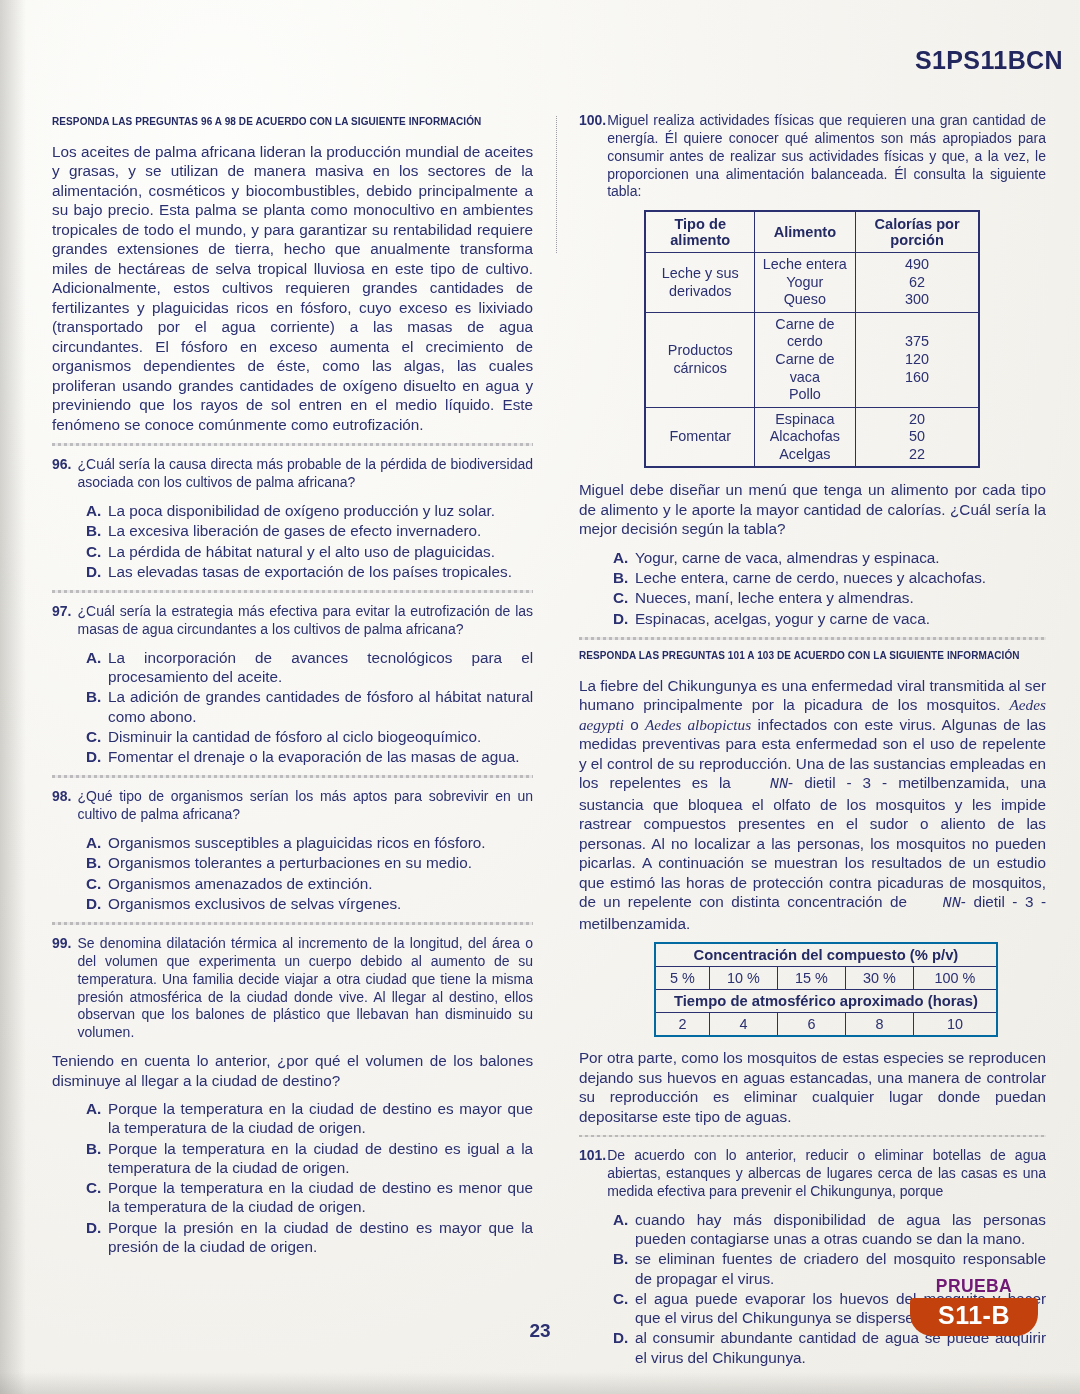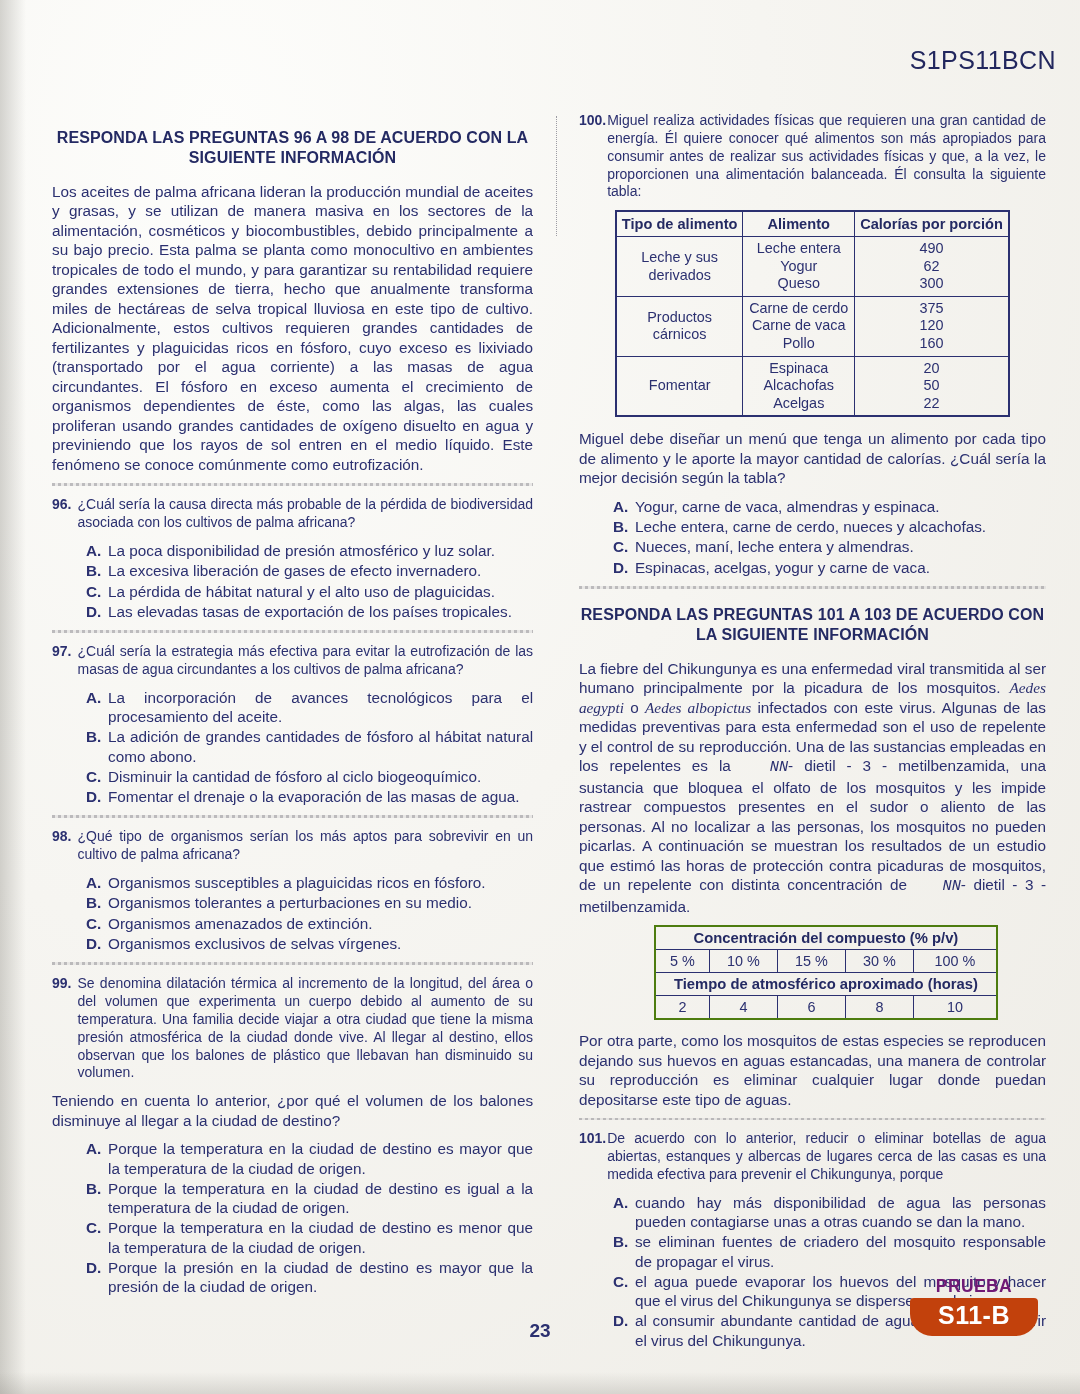--- a/index.html
+++ b/index.html
@@ -25,22 +25,22 @@
   .edge-shadow-b{
     position:absolute; left:0; right:0; bottom:0; height:22px;
     background:linear-gradient(to top, rgba(120,118,110,.22), rgba(120,118,110,0));
     pointer-events:none;
   }
 
   .page{position:absolute; inset:0;}
 
   
   .doc-code{
-    position:absolute; right:24px; top:46px;
-    font-size:25px; font-weight:normal; letter-spacing:.4px;
+    position:absolute; right:17px; top:46px;
+    font-size:25px; font-weight:bold; letter-spacing:.4px;
     color:#22275e;
   }
 
   
   .columns{
     position:absolute;
     left:52px; right:34px; top:112px;
     display:flex;
     gap:0;
   }
@@ -50,26 +50,25 @@
   }
   .col-div .vline{
     position:absolute; left:13px; top:4px; bottom:1118px;
     border-left:1px dotted #8e8c96;
     opacity:.85;
   }
   .col-right{width:470px; padding-left:8px;}
 
   
   .section-head{
-    text-align:center;
     font-weight:bold;
-    font-size:16px;
+    font-size:10px;
     line-height:1.28;
     letter-spacing:.1px;
-    margin:16px 0 13px 0;
+    margin:4px 0 13px 0;
     color:#242a63;
   }
   .para{
     font-size:15.3px;
     line-height:1.275;
     text-align:justify;
     margin:0 0 9px 0;
     color:#2b3070;
     hyphens:none;
   }
@@ -106,21 +105,21 @@
     opacity:.85;
   }
   .sep.thin{height:2px;}
 
   
   .tbl-wrap{margin:6px 0 12px 0; display:flex; justify-content:center;}
   table.food{
     border-collapse:collapse;
     border:2px solid #2b3070;
     font-size:14.4px;
-    width:395px;
+    width:336px;
   }
   table.food th{
     border:1.5px solid #2b3070;
     font-weight:bold;
     padding:4px 4px;
     text-align:center;
     color:#242a63;
     font-size:14.6px;
   }
   table.food td{
@@ -128,21 +127,21 @@
     padding:3px 5px;
     text-align:center;
     vertical-align:middle;
     line-height:1.2;
   }
   table.food td.multi{line-height:1.22;}
 
   .tbl2-wrap{margin:8px 0 11px 0; display:flex; justify-content:center;}
   table.conc{
     border-collapse:collapse;
-    border:2px solid #4d7c0f;
+    border:2px solid #0369a1;
     font-size:14.4px;
     width:344px;
     margin-left:27px;
   }
   table.conc th{
     border:1.5px solid #2b3070;
     font-weight:bold;
     text-align:center;
     padding:3px 2px;
     font-size:14.8px;
@@ -205,21 +204,21 @@
       <div class="sep"></div>
 
       <div class="qblock">
         <div class="qstem">
           <span class="qnum">96.</span>
           <span class="qtext">¿Cuál sería la causa directa más probable de la pérdida de biodiversidad asociada con los cultivos de palma africana?</span>
         </div>
         <div class="options">
           <div class="opt">
             <span class="ltr">A.</span>
-            <span class="otext">La poca disponibilidad de presión atmosférico y luz solar.</span>
+            <span class="otext">La poca disponibilidad de oxígeno producción y luz solar.</span>
           </div>
           <div class="opt">
             <span class="ltr">B.</span>
             <span class="otext">La excesiva liberación de gases de efecto invernadero.</span>
           </div>
           <div class="opt">
             <span class="ltr">C.</span>
             <span class="otext">La pérdida de hábitat natural y el alto uso de plaguicidas.</span>
           </div>
           <div class="opt">

